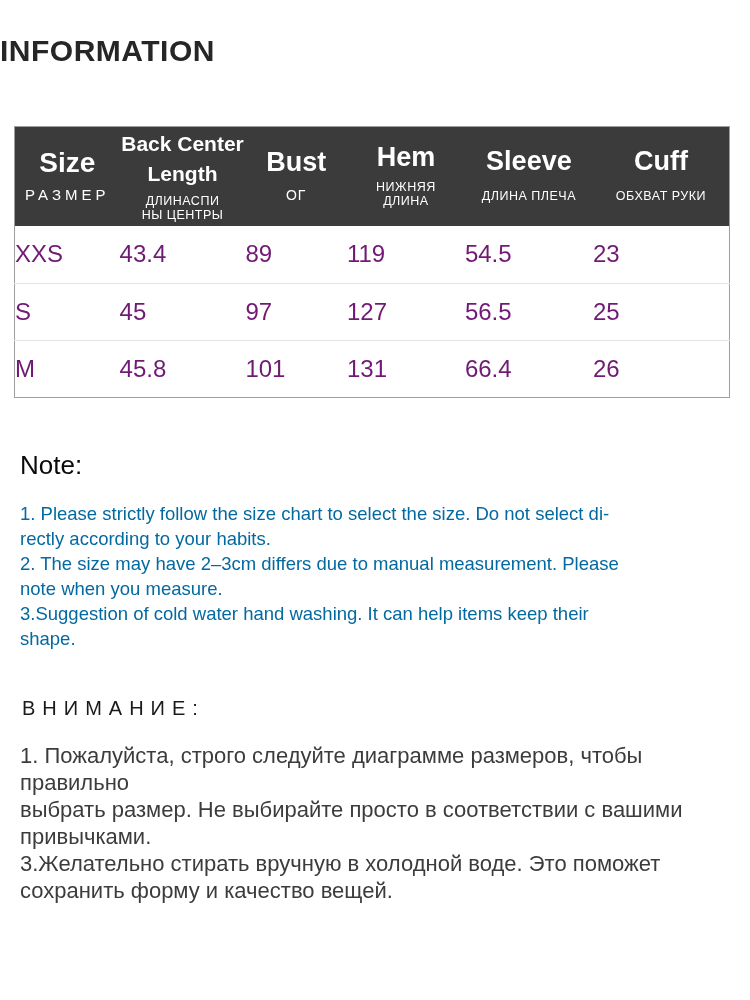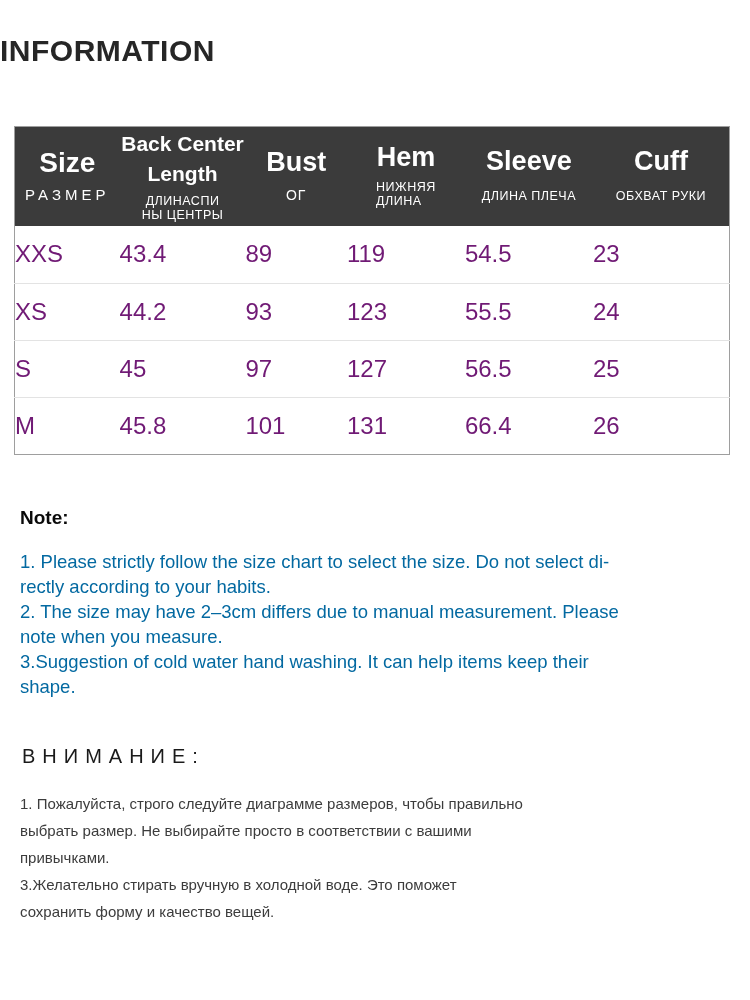--- a/index.html
+++ b/index.html
@@ -51,56 +51,56 @@
     letter-spacing: 0.5px;
     font-weight: normal;
   }
   th .ru-t { display: inline-block; white-space: pre-line; }
 
   th.col-size .en { font-size: 28px; }
   th.col-size .ru { font-size: 15px; letter-spacing: 4px; margin-top: 12px; }
   th.col-bcl .en { font-size: 21px; line-height: 30px; font-weight: bold; }
   th.col-bcl .ru { margin-top: 5px; }
   th.col-bust .ru { font-size: 14px; letter-spacing: 1px; margin-top: 12px; }
-  th.col-hem .ru-t { text-align: left; }
+  th.col-hem .ru-t { text-align: center; }
   th.col-sleeve .ru, th.col-cuff .ru { margin-top: 14px; text-align: center; }
 
   table.size-table td {
     height: 57px;
     vertical-align: middle;
     font-size: 24px;
     color: #701a75;
   }
   table.size-table tbody tr + tr td { border-top: 1px solid #e3e3e3; }
 
   .note-heading {
     margin: 52px 0 0 20px;
-    font-size: 19px;
-    font-weight: bold;
+    font-size: 26px;
+    font-weight: normal;
     color: #0a0a0a;
   }
   .note-block { margin: 20px 15px 0 20px; }
   .note-block p {
     white-space: pre-line;
     font-size: 18.5px;
     line-height: 25px;
     color: #0369a1;
   }
 
   .attention-heading {
     margin: 46px 0 0 22px;
     font-size: 20px;
     font-weight: normal;
     letter-spacing: 7px;
     color: #1a1a1a;
   }
   .attention-block { margin: 22px 15px 0 20px; }
   .attention-block p {
     white-space: pre-line;
-    font-size: 15px;
+    font-size: 22px;
     line-height: 27px;
     color: #3c3c3c;
   }
 </style>
 </head>
 <body>
 
 <div class="page">
 
   <h1 class="page-title">INFORMATION</h1>
@@ -148,28 +148,20 @@
     <tbody>
       <tr>
         <td>XXS</td>
         <td>43.4</td>
         <td>89</td>
         <td>119</td>
         <td>54.5</td>
         <td>23</td>
       </tr>
       <tr>
-        <td>XS</td>
-        <td>44.2</td>
-        <td>93</td>
-        <td>123</td>
-        <td>55.5</td>
-        <td>24</td>
-      </tr>
-      <tr>
         <td>S</td>
         <td>45</td>
         <td>97</td>
         <td>127</td>
         <td>56.5</td>
         <td>25</td>
       </tr>
       <tr>
         <td>M</td>
         <td>45.8</td>

